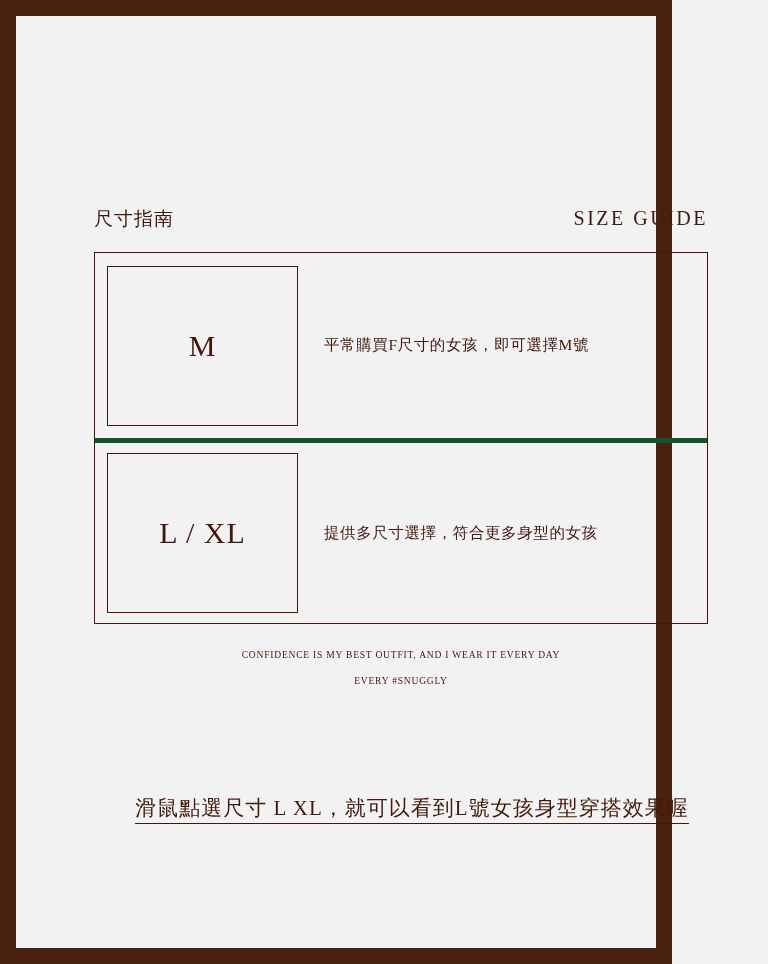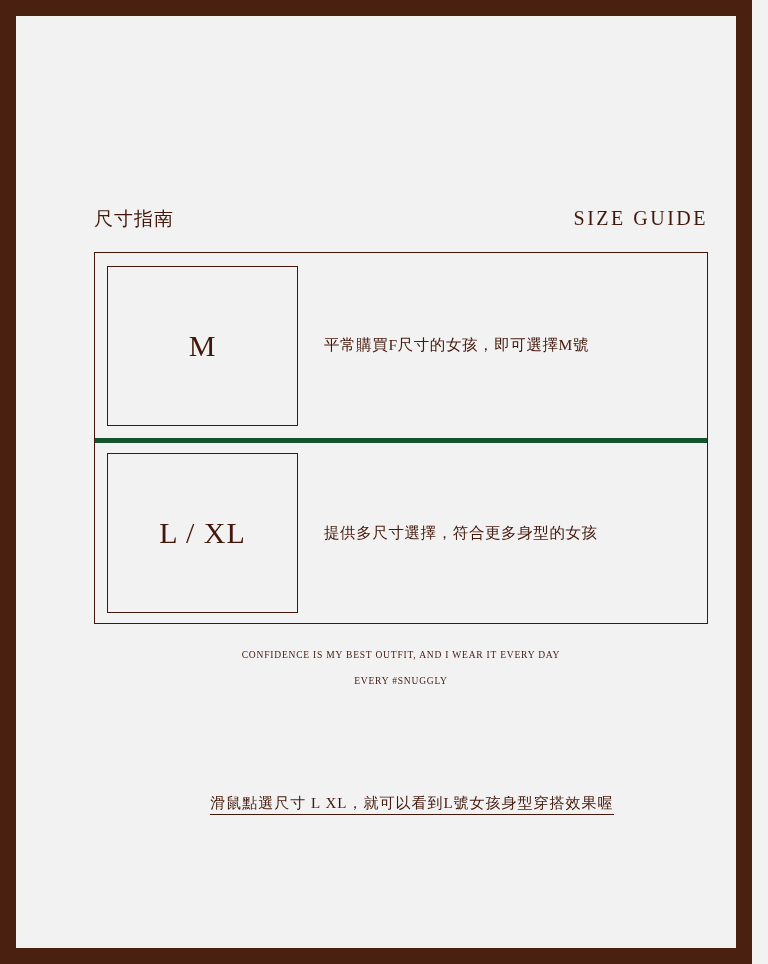--- a/index.html
+++ b/index.html
@@ -7,21 +7,21 @@
     padding: 0;
   }
   body {
     width: 768px;
     height: 964px;
     background: #f2f2f2;
     font-family: "Liberation Serif", serif;
   }
   .page {
     position: relative;
-    width: 752px;
+    width: 672px;
     height: 964px;
     background: #4a2010;
     box-sizing: border-box;
     padding: 16px;
   }
   .inner {
     position: relative;
     width: 100%;
     height: 100%;
     background: #f2f2f2;
@@ -139,21 +139,21 @@
 
   
   .footer-note {
     position: absolute;
     top: 778px;
     left: 0;
     width: 614px;
     text-align: center;
   }
   .footer-note span {
-    font-size: 15px;
+    font-size: 21px;
     color: #43180b;
     letter-spacing: 1px;
     border-bottom: 1px solid #43180b;
     padding-bottom: 3px;
     font-family: "Liberation Serif", serif;
     cursor: pointer;
     margin-left: 22px;
   }
 </style>
 </head>

